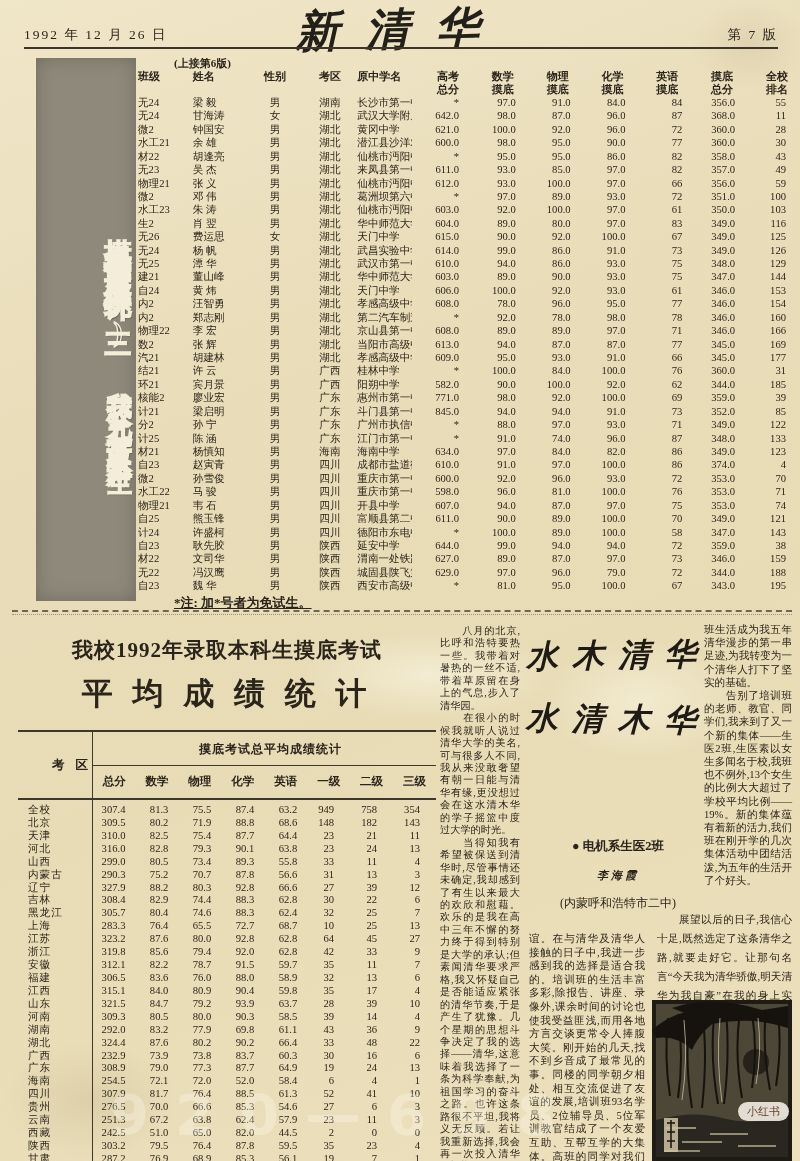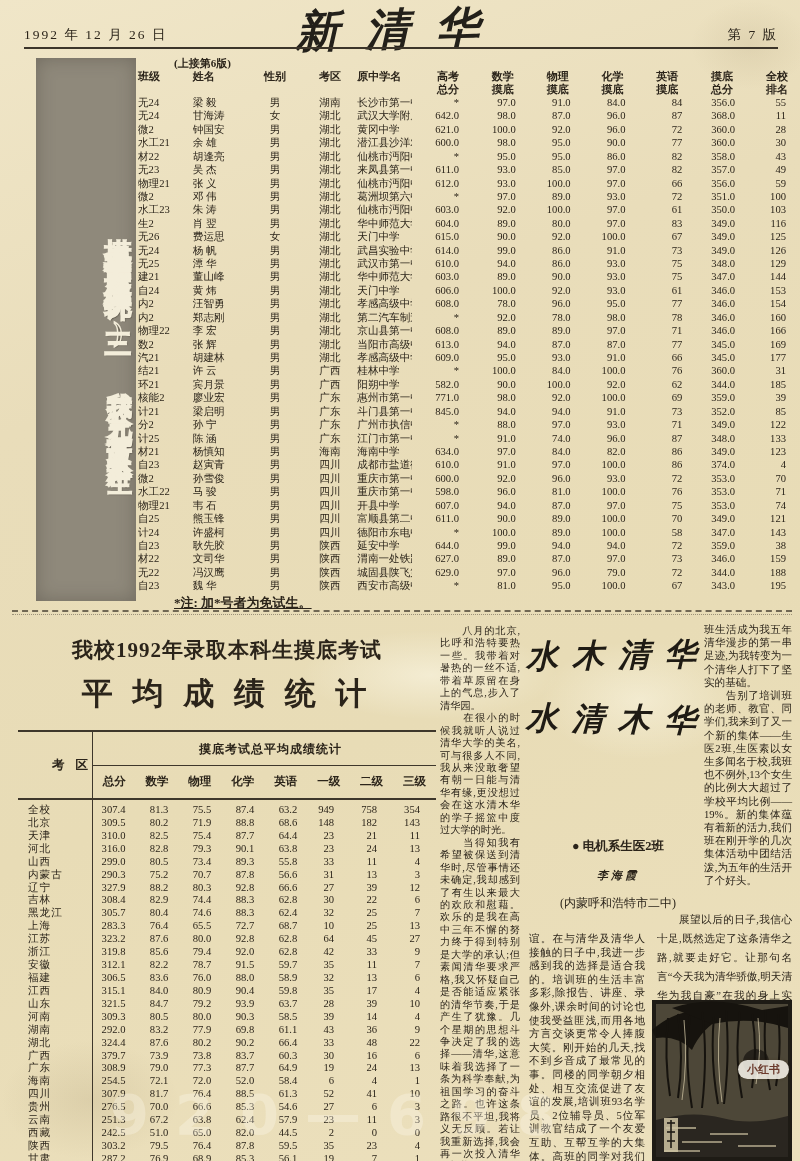--- a/index.html
+++ b/index.html
@@ -99,22 +99,22 @@
       font-size:10.6px;line-height:19px;}
 
   
   .woodcut{position:absolute;left:652px;top:1000px;width:140px;height:161px;}
   .woodcut svg{display:block;}
 
   
   .wm-faint{position:absolute;left:110px;top:1082px;width:680px;font-size:56px;font-weight:bold;
       color:rgba(255,252,242,.30);letter-spacing:26px;font-family:"DejaVu Sans",sans-serif;
       pointer-events:none;white-space:nowrap;}
-  .wm-badge{position:absolute;left:738px;top:1060px;padding:2px 9px;border-radius:10px;
-      background:rgba(252,248,238,.85);color:#6b3a2c;font-size:11px;font-weight:bold;
+  .wm-badge{position:absolute;left:738px;top:1102px;padding:2px 9px;border-radius:10px;
+      background:rgba(252,248,238,.85);color:#6b3a2c;font-size:11px;font-weight:normal;
       font-family:"DejaVu Sans",sans-serif;box-shadow:0 0 3px rgba(60,40,20,.3);text-align:center;}
 </style>
 </head>
 <body>
 
 <div class="page">
   <div class="stain s1"></div>
   <div class="stain s2"></div>
   <div class="stain s3"></div>
   <div class="stain s4"></div>
@@ -930,21 +930,21 @@
             <td class="s2">87.6</td>
             <td class="s3">80.2</td>
             <td class="s4">90.2</td>
             <td class="s5">66.4</td>
             <td class="s6">33</td>
             <td class="s7">48</td>
             <td class="s8">22</td>
           </tr>
           <tr>
             <td class="s0">广西</td>
-            <td class="s1">379.7</td>
+            <td class="s1">232.9</td>
             <td class="s2">73.9</td>
             <td class="s3">73.8</td>
             <td class="s4">83.7</td>
             <td class="s5">60.3</td>
             <td class="s6">30</td>
             <td class="s7">16</td>
             <td class="s8">6</td>
           </tr>
           <tr>
             <td class="s0">广东</td>

